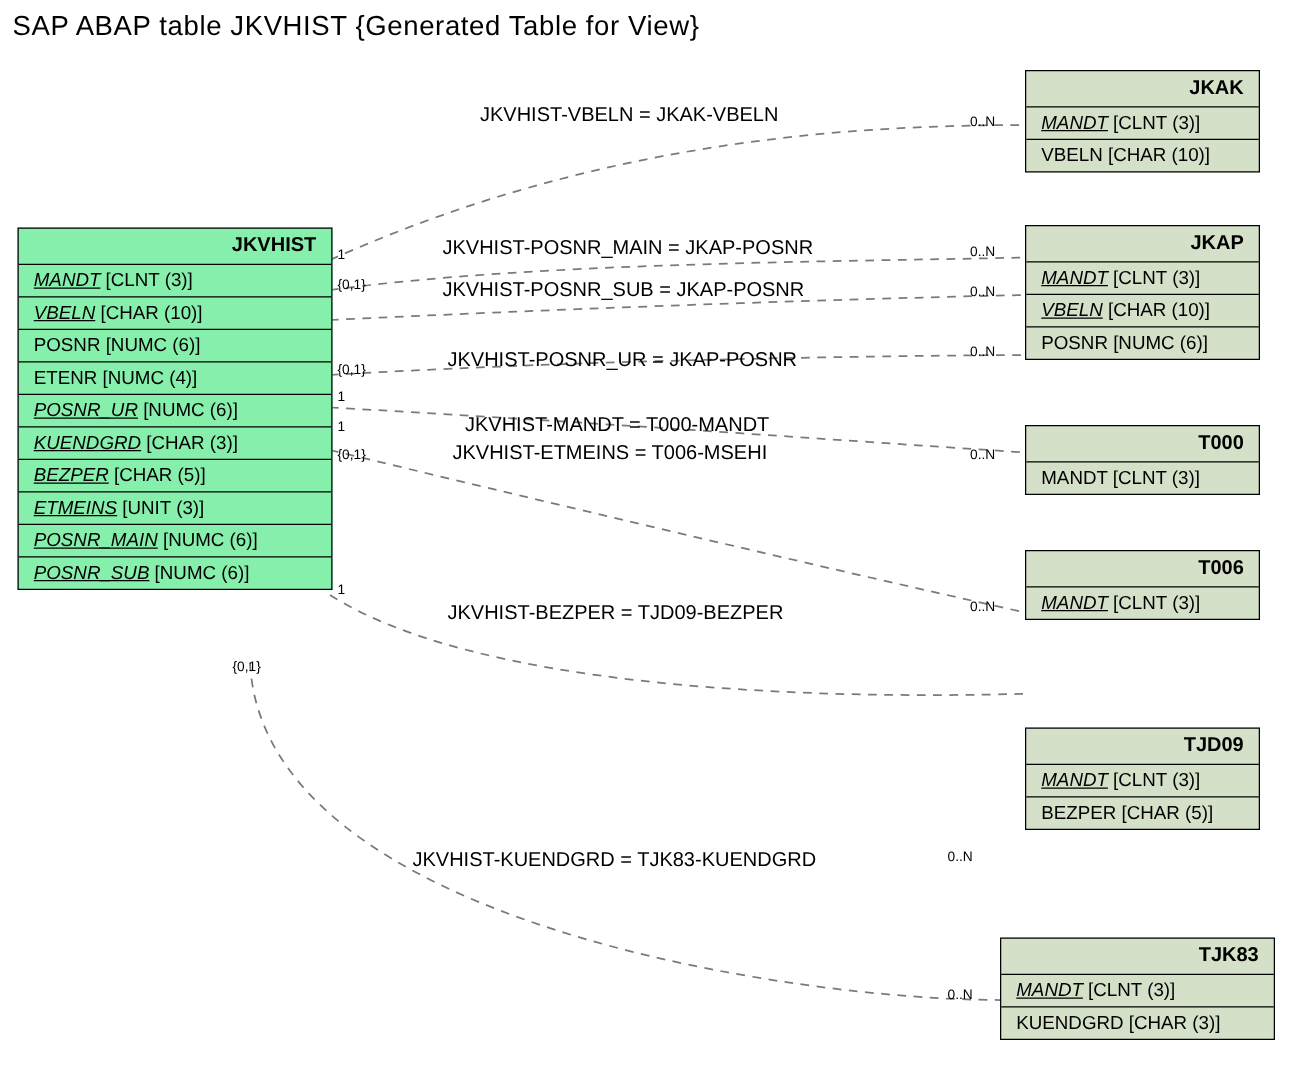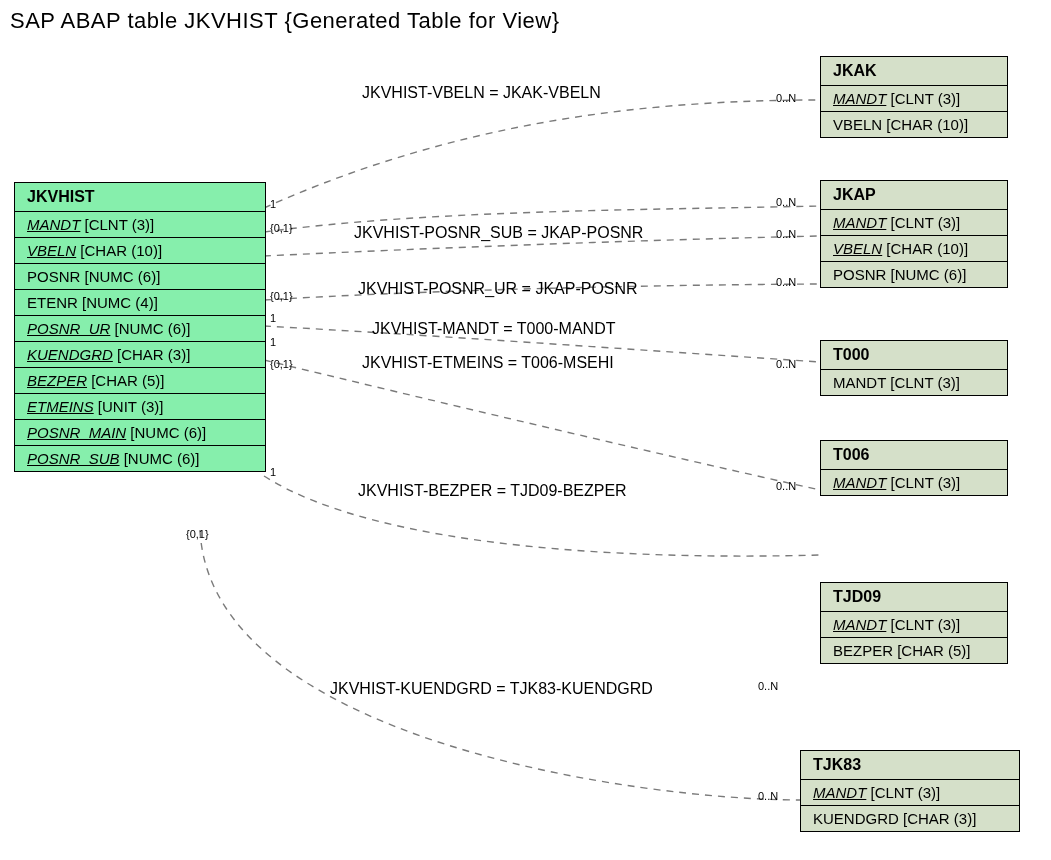--- a/index.html
+++ b/index.html
@@ -1,20 +1,20 @@
 <!DOCTYPE html>
 <html><head>
 <meta charset="utf-8">
 <style>
   html,body{margin:0;padding:0;font-family:"Helvetica Neue",Arial,sans-serif;background:#fff;color:#000}
   .canvas{position:relative;width:1051px;height:860px;margin:0 auto}
   .title{position:absolute;left:10px;top:8px;font-size:22px;letter-spacing:.5px}
   .entity{position:absolute;border:1px solid #000;background:#d5e0c9}
   .entity.main{background:#86efac}
-  .entity .hdr{font-weight:bold;text-align:left;padding:5px 12px;border-bottom:1px solid #000;white-space:nowrap}
+  .entity .hdr{font-weight:bold;text-align:right;padding:5px 12px;border-bottom:1px solid #000;white-space:nowrap}
   .entity .row{padding:4px 12px;border-bottom:1px solid #000;white-space:nowrap;font-size:15px}
   .entity .row:last-child{border-bottom:none}
   .entity .row .fk{font-style:italic;text-decoration:underline}
   svg.links{position:absolute;left:0;top:0;width:1051px;height:860px;pointer-events:none}
   .lbl{position:absolute;font-size:16px;color:#000;white-space:nowrap}
   .card-lbl{position:absolute;font-size:11px;color:#000}
 </style>
 </head>
 <body>
 
@@ -86,24 +86,25 @@
       </div>
     </div>
   <div class="entity" style="left:800px;top:750px;width:218px">
       <div class="hdr">TJK83</div>
       <div id="re5">
         <div class="row"><span class="fk">MANDT</span> [CLNT (3)]</div>
         <div class="row"><span class="">KUENDGRD</span> [CHAR (3)]</div>
       </div>
     </div>
 
-  <div class="lbl" style="left:362px;top:84px">JKVHIST-VBELN = JKAK-VBELN</div>
+  <div class="lbl" style="left:384px;top:84px">JKVHIST-VBELN = JKAK-VBELN</div>
+  <div class="lbl" style="left:354px;top:190px">JKVHIST-POSNR_MAIN = JKAP-POSNR</div>
   <div class="lbl" style="left:354px;top:224px">JKVHIST-POSNR_SUB = JKAP-POSNR</div>
   <div class="lbl" style="left:358px;top:280px">JKVHIST-POSNR_UR = JKAP-POSNR</div>
-  <div class="lbl" style="left:372px;top:320px">JKVHIST-MANDT = T000-MANDT</div>
+  <div class="lbl" style="left:372px;top:332px">JKVHIST-MANDT = T000-MANDT</div>
   <div class="lbl" style="left:362px;top:354px">JKVHIST-ETMEINS = T006-MSEHI</div>
   <div class="lbl" style="left:358px;top:482px">JKVHIST-BEZPER = TJD09-BEZPER</div>
   <div class="lbl" style="left:330px;top:680px">JKVHIST-KUENDGRD = TJK83-KUENDGRD</div>
 
   <div class="card-lbl" style="left:270px;top:198px">1</div>
   <div class="card-lbl" style="left:270px;top:222px">{0,1}</div>
   <div class="card-lbl" style="left:270px;top:290px">{0,1}</div>
   <div class="card-lbl" style="left:270px;top:312px">1</div>
   <div class="card-lbl" style="left:270px;top:336px">1</div>
   <div class="card-lbl" style="left:270px;top:358px">{0,1}</div>

